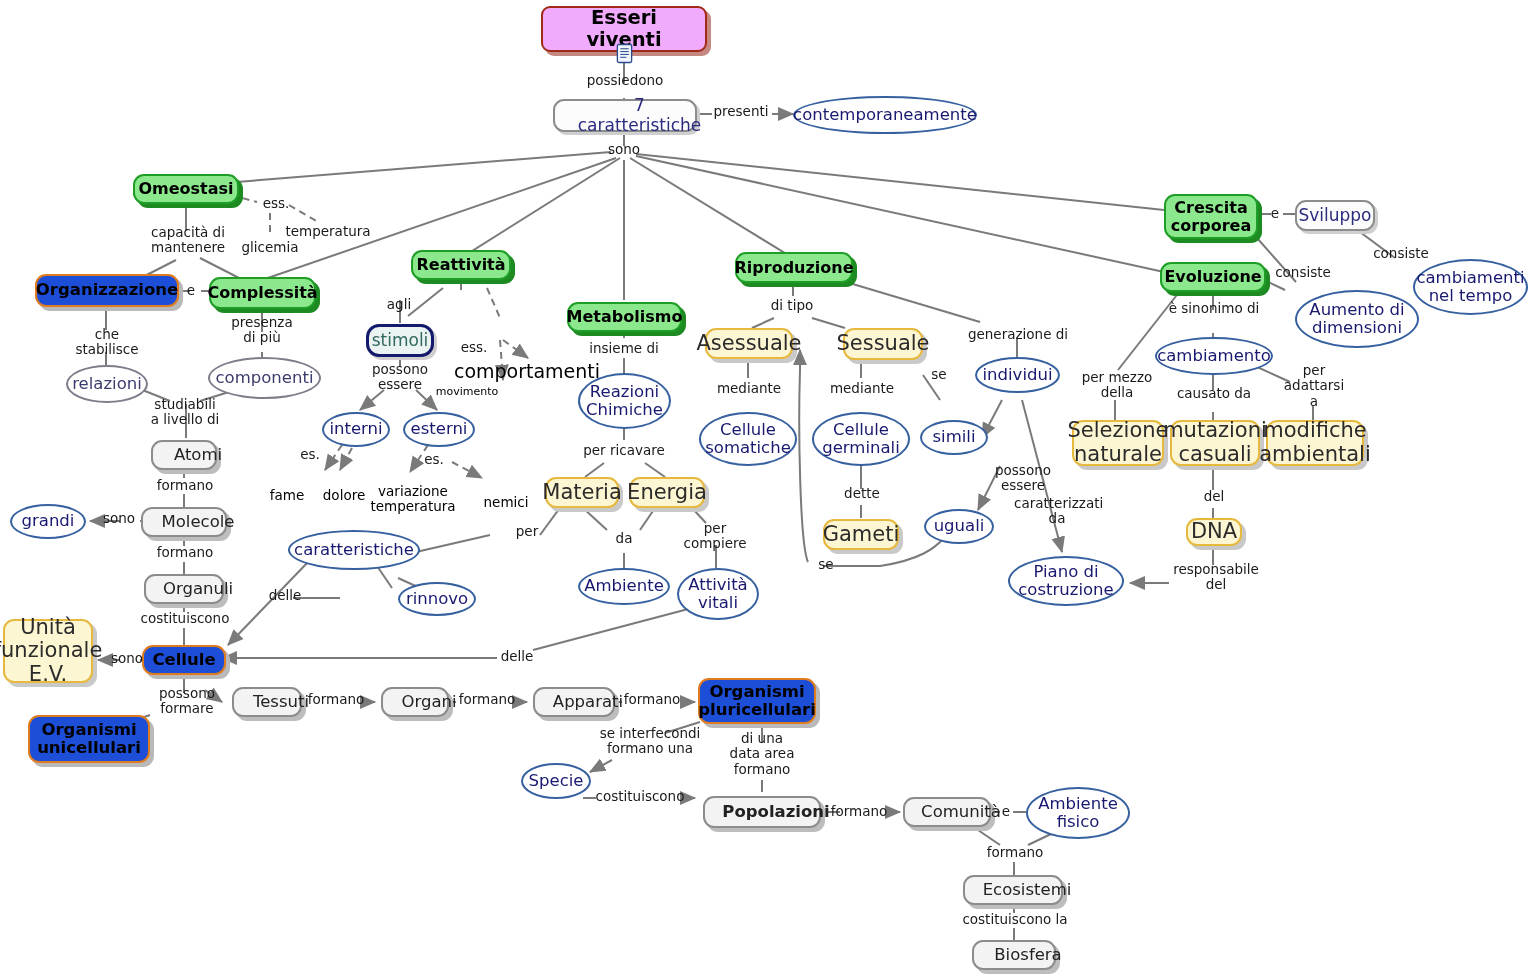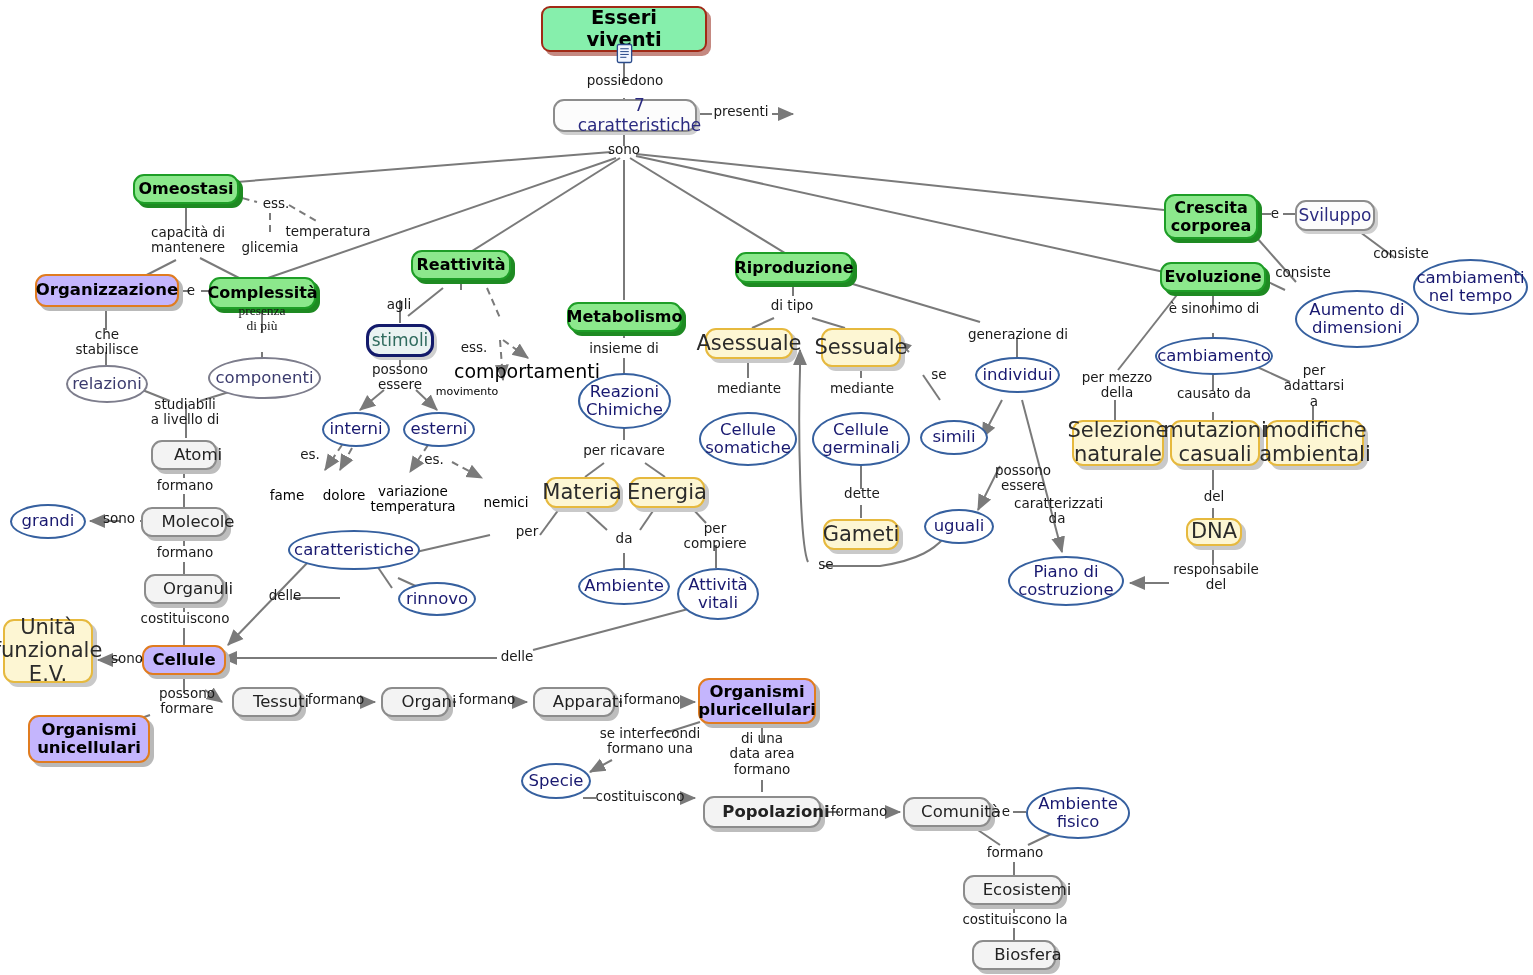--- a/index.html
+++ b/index.html
@@ -4,25 +4,25 @@
 <style>
   html,body{margin:0;padding:0;background:#fff;}
   body{font-family:"DejaVu Sans","Liberation Sans",sans-serif;}
   #map{position:relative;width:1533px;height:975px;background:#ffffff;overflow:hidden;}
   #edges{position:absolute;left:0;top:0;width:1533px;height:975px;}
 
   .node{position:absolute;box-sizing:border-box;display:flex;align-items:center;
         justify-content:center;text-align:center;line-height:1.12;}
   
   .box{border-radius:11px;padding:3px 9px;}
-  .t-root{background:#86efac;border:2.5px solid #A12A16;color:#000;font-weight:bold;
+  .t-root{background:#f0abfc;border:2.5px solid #A12A16;color:#000;font-weight:bold;
           font-size:19.5px;border-radius:9px;box-shadow:4px 4px 0 rgba(150,40,25,.55);}
   .t-green{background:#8CE88C;border:2px solid #1E9E27;color:#000;font-weight:bold;
            font-size:16px;box-shadow:4px 4px 0 #1E8A22;}
-  .t-orange{background:#c4b5fd;border:2px solid #E07C20;color:#000;font-weight:bold;
+  .t-orange{background:#1d4ed8;border:2px solid #E07C20;color:#000;font-weight:bold;
             font-size:16.5px;box-shadow:4px 4px 0 #b9b9b9;}
   .t-yellow{background:#FDF6D3;border:2px solid #E6B93E;color:#2b2b2b;font-size:21px;
             box-shadow:4px 4px 0 #c9c9c9;}
   .t-grey{background:#F3F3F3;border:2px solid #8C8C8C;color:#222;font-size:16.5px;
           box-shadow:4px 4px 0 #bdbdbd;padding-left:37px;}
   .t-grey.bold{font-weight:bold;}
   .t-navy{background:#EAF2F2;border:3px solid #131A6B;color:#2F6A5E;font-size:17px;
           border-radius:13px;box-shadow:3px 3px 0 #cfcfcf;}
   .t-pill{background:#FCFCFC;border:2px solid #8C8C8C;color:#2B2B80;font-size:17px;
           box-shadow:3px 3px 0 #cfcfcf;}
@@ -202,20 +202,21 @@
   <rect x="2.5" y="1.5" width="15" height="19" rx="1.5" fill="#F2F7FF" stroke="#2B4C8C" stroke-width="1.4"></rect>
   <g stroke="#2B4C8C" stroke-width="1.1">
     <path d="M5.5,6 H14.5"></path>
         <path d="M5.5,9 H14.5"></path>
         <path d="M5.5,12 H14.5"></path>
         <path d="M5.5,15 H12"></path>
   </g>
 </svg>
 
 <div class="node box t-pill" style="left:553px;top:99px;width:144px;height:33px;padding-left:38px;">7 caratteristiche</div>
+<div class="node ell e-blue" style="left:793px;top:96px;width:184px;height:38px;">contemporaneamente</div>
 
 <div class="node box t-green" style="left:133px;top:174px;width:106px;height:30px;">Omeostasi</div>
 <div class="node" style="left:283px;top:222px;width:90px;height:20px;font-size:13.5px;color:#1a1a1a;">temperatura</div>
 <div class="node" style="left:234px;top:238px;width:72px;height:20px;font-size:13.5px;color:#1a1a1a;">glicemia</div>
 
 <div class="node box t-orange" style="left:35px;top:274px;width:144px;height:33px;">Organizzazione</div>
 <div class="node box t-green" style="left:209px;top:277px;width:107px;height:32px;">Complessità</div>
 
 <div class="node ell e-grey" style="left:66px;top:365px;width:82px;height:38px;">relazioni</div>
 <div class="node ell e-grey" style="left:208px;top:357px;width:113px;height:42px;">componenti</div>
@@ -249,21 +250,21 @@
 <div class="node box t-yellow" style="left:545px;top:477px;width:74px;height:31px;">Materia</div>
 <div class="node box t-yellow" style="left:629px;top:477px;width:76px;height:31px;">Energia</div>
 <div class="node ell e-blue" style="left:578px;top:568px;width:92px;height:37px;">Ambiente</div>
 <div class="node ell e-blue" style="left:677px;top:568px;width:82px;height:52px;white-space:pre-line;">Attività
 vitali</div>
 <div class="node ell e-blue" style="left:288px;top:530px;width:132px;height:40px;">caratteristiche</div>
 <div class="node ell e-blue" style="left:398px;top:582px;width:78px;height:34px;">rinnovo</div>
 
 <div class="node box t-green" style="left:735px;top:252px;width:118px;height:31px;">Riproduzione</div>
 <div class="node box t-yellow" style="left:705px;top:328px;width:88px;height:31px;">Asessuale</div>
-<div class="node box t-yellow" style="left:821px;top:328px;width:80px;height:39px;">Sessuale</div>
+<div class="node box t-yellow" style="left:843px;top:328px;width:80px;height:32px;">Sessuale</div>
 <div class="node ell e-blue" style="left:699px;top:412px;width:98px;height:54px;white-space:pre-line;">Cellule
 somatiche</div>
 <div class="node ell e-blue" style="left:812px;top:412px;width:98px;height:54px;white-space:pre-line;">Cellule
 germinali</div>
 <div class="node box t-yellow" style="left:823px;top:519px;width:76px;height:31px;">Gameti</div>
 <div class="node ell e-blue" style="left:920px;top:420px;width:68px;height:35px;">simili</div>
 <div class="node ell e-blue" style="left:924px;top:509px;width:70px;height:35px;">uguali</div>
 <div class="node ell e-blue" style="left:975px;top:357px;width:85px;height:36px;">individui</div>
 <div class="node ell e-blue" style="left:1008px;top:556px;width:116px;height:50px;white-space:pre-line;">Piano di
 costruzione</div>
@@ -300,21 +301,21 @@
 
 <div class="lbl" style="left:583px;top:73px;width:84px;">possiedono</div>
 <div class="lbl" style="left:708px;top:104px;width:66px;">presenti</div>
 <div class="lbl" style="left:601px;top:142px;width:46px;">sono</div>
 <div class="lbl" style="left:258px;top:196px;width:36px;">ess.</div>
 <div class="lbl" style="left:135px;top:225px;width:106px;">capacità di
 mantenere</div>
 <div class="lbl" style="left:183px;top:283px;width:16px;">e</div>
 <div class="lbl" style="left:72px;top:327px;width:70px;">che
 stabilisce</div>
-<div class="lbl" style="left:222px;top:303px;width:80px;font-family:Liberation Serif, serif;">presenza
+<div class="lbl" style="left:222px;top:315px;width:80px;">presenza
 di più</div>
 <div class="lbl" style="left:137px;top:397px;width:96px;">studiabili
 a livello di</div>
 <div class="lbl" style="left:152px;top:478px;width:66px;">formano</div>
 <div class="lbl" style="left:96px;top:511px;width:46px;">sono</div>
 <div class="lbl" style="left:152px;top:545px;width:66px;">formano</div>
 <div class="lbl" style="left:132px;top:611px;width:106px;">costituiscono</div>
 <div class="lbl" style="left:104px;top:651px;width:46px;">sono</div>
 <div class="lbl" style="left:146px;top:686px;width:82px;">possono
 formare</div>

